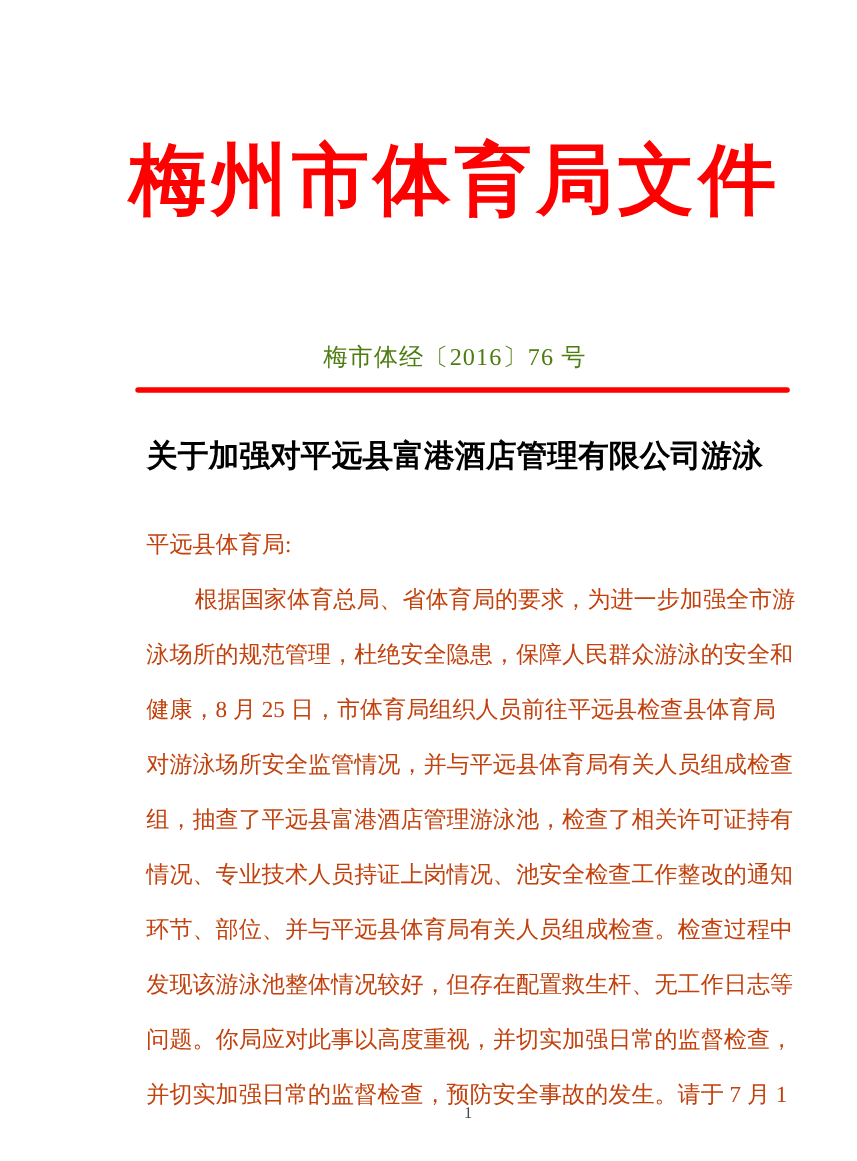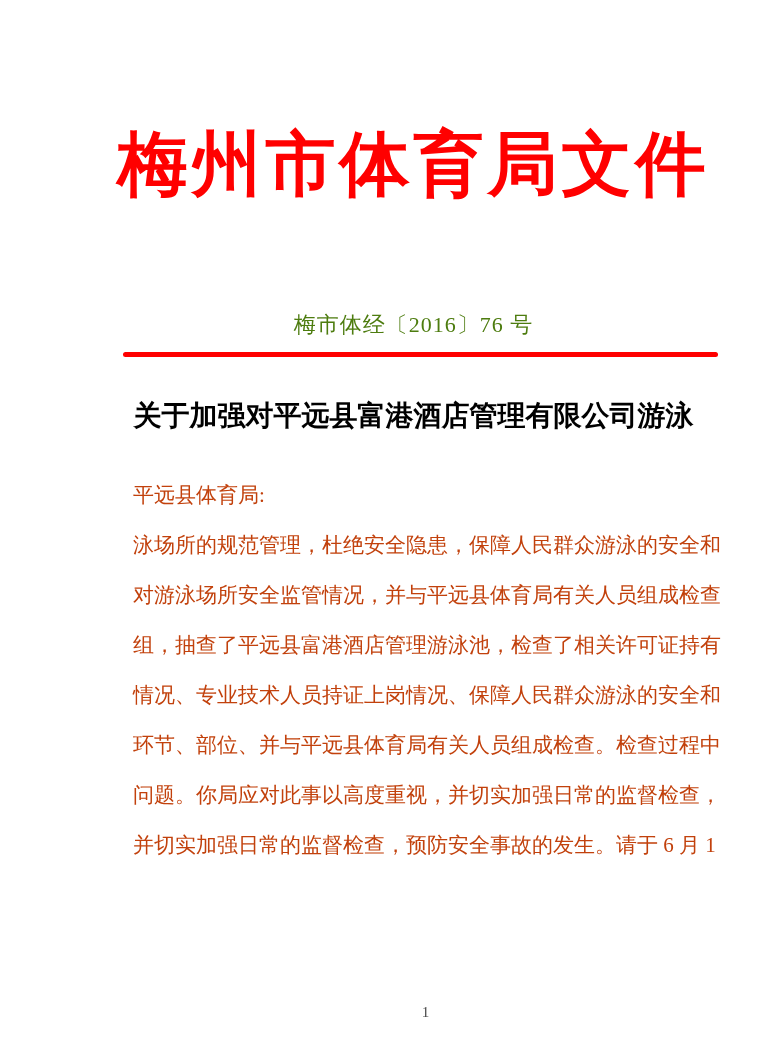--- a/index.html
+++ b/index.html
@@ -95,24 +95,27 @@
   <div class="doc-number">梅市体经〔2016〕76 号</div>
 
   <div class="divider"></div>
 
   <div class="subject">
     <div>关于加强对平远县富港酒店管理有限公司游泳</div>
   </div>
 
   <div class="body-block">
     <div class="salutation">平远县体育局:</div>
+    <div class="body-line indent">根据国家体育总局、省体育局的要求，为进一步加强全市游</div>
     <div class="body-line">泳场所的规范管理，杜绝安全隐患，保障人民群众游泳的安全和</div>
+    <div class="body-line">健康，8 月 25 日，市体育局组织人员前往平远县检查县体育局</div>
     <div class="body-line">对游泳场所安全监管情况，并与平远县体育局有关人员组成检查</div>
     <div class="body-line">组，抽查了平远县富港酒店管理游泳池，检查了相关许可证持有</div>
-    <div class="body-line">情况、专业技术人员持证上岗情况、保障人民群众游泳的安全和</div>
+    <div class="body-line">情况、专业技术人员持证上岗情况、池安全检查工作整改的通知</div>
     <div class="body-line">环节、部位、并与平远县体育局有关人员组成检查。检查过程中</div>
+    <div class="body-line">发现该游泳池整体情况较好，但存在配置救生杆、无工作日志等</div>
     <div class="body-line">问题。你局应对此事以高度重视，并切实加强日常的监督检查，</div>
-    <div class="body-line">并切实加强日常的监督检查，预防安全事故的发生。请于 6 月 1</div>
+    <div class="body-line">并切实加强日常的监督检查，预防安全事故的发生。请于 7 月 1</div>
   </div>
 
   <div class="page-number">1</div>
 
 </div>
 
 </body></html>

